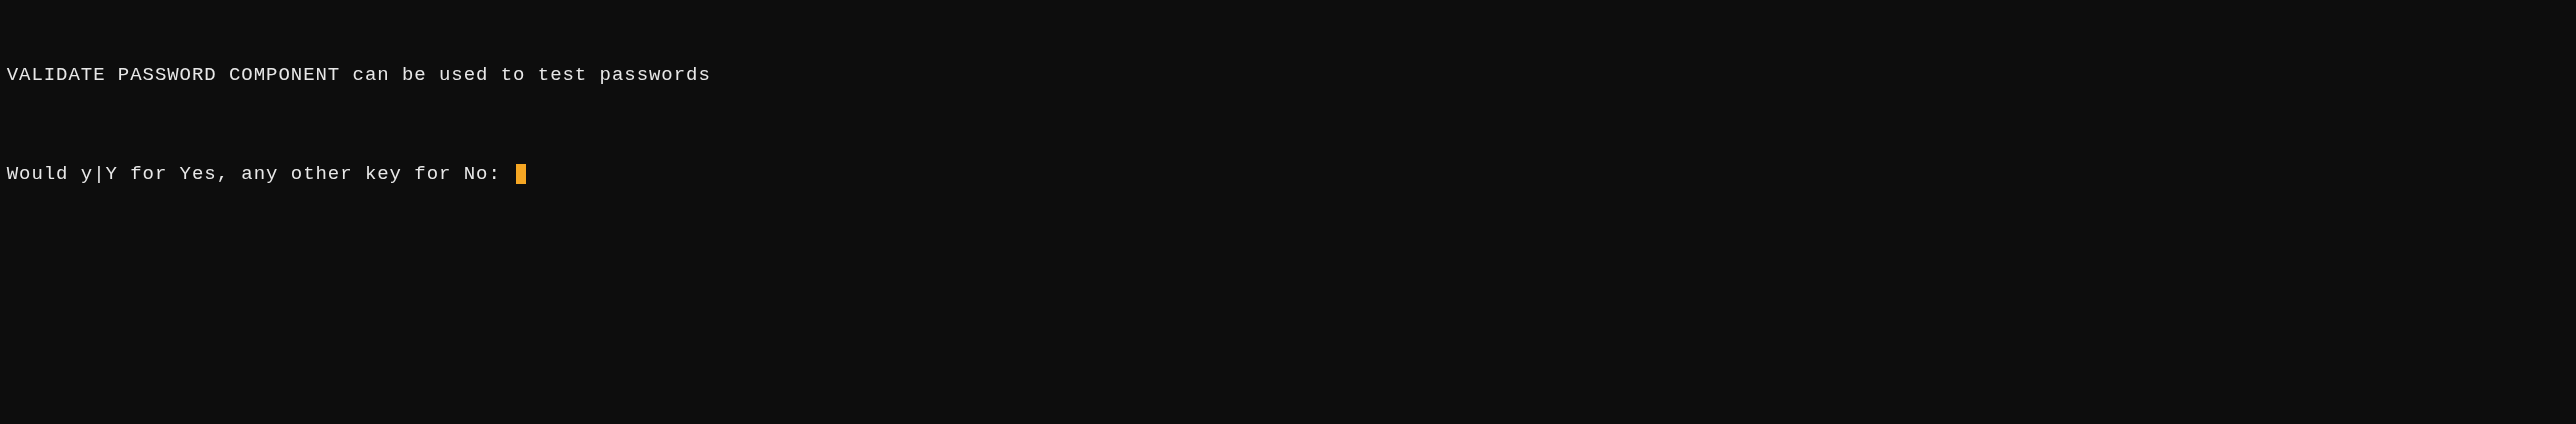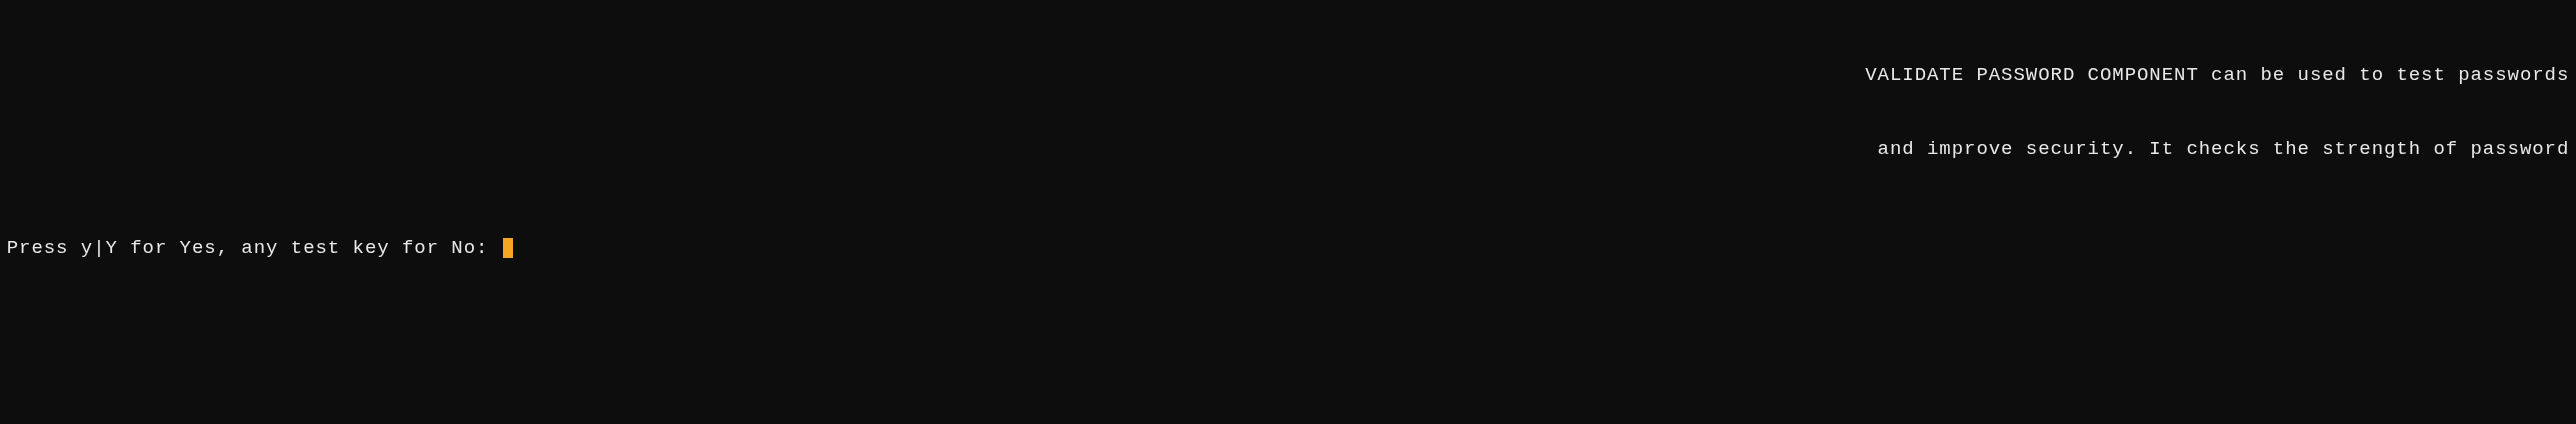--- a/index.html
+++ b/index.html
@@ -17,21 +17,20 @@
       padding: 13.4px 6.7px;
       width: 2576px;
       height: 425px;
       overflow: hidden;
     }
     .terminal {
       white-space: pre-wrap;
     }
     .line {
       display: block;
-      text-align: right;
     }
     .prompt-line {
       display: flex;
       align-items: center;
       margin-top: 1.3em;
     }
     .prompt-text {
       white-space: pre;
     }
     .cursor {
@@ -41,19 +40,18 @@
       background-color: #f5a623;
       margin-left: 2.7px;
       vertical-align: middle;
     }
   </style>
 </head>
 <body>
 
 <div class="terminal">
   <span class="line">VALIDATE PASSWORD COMPONENT can be used to test passwords</span>
-  <span class="line">and improve security. It checks the strength of password</span>
   <div class="prompt-line">
-    <span class="prompt-text">Press y|Y for Yes, any test key for No: </span>
+    <span class="prompt-text">Would y|Y for Yes, any other key for No: </span>
     <span class="cursor"></span>
   </div>
 </div>
 
 
 </body></html>

